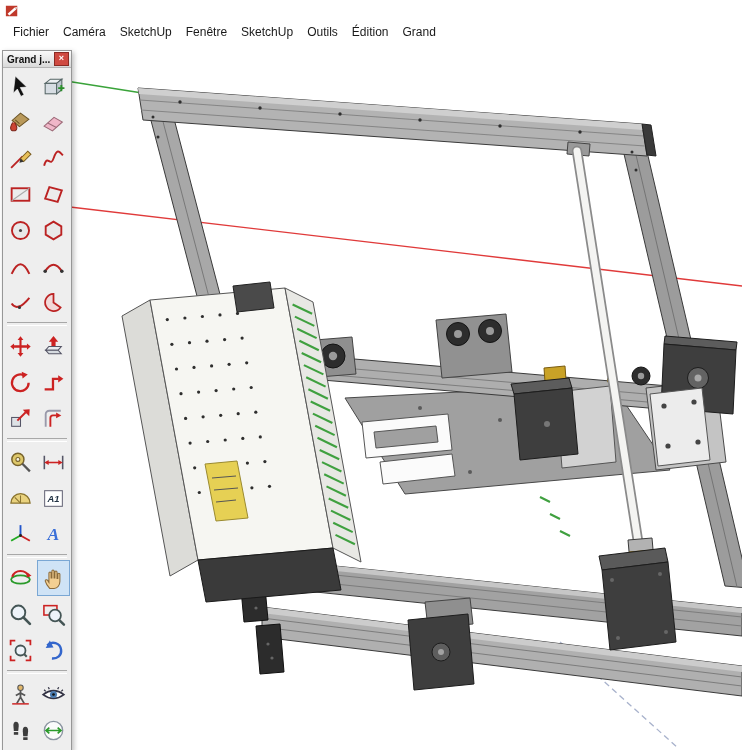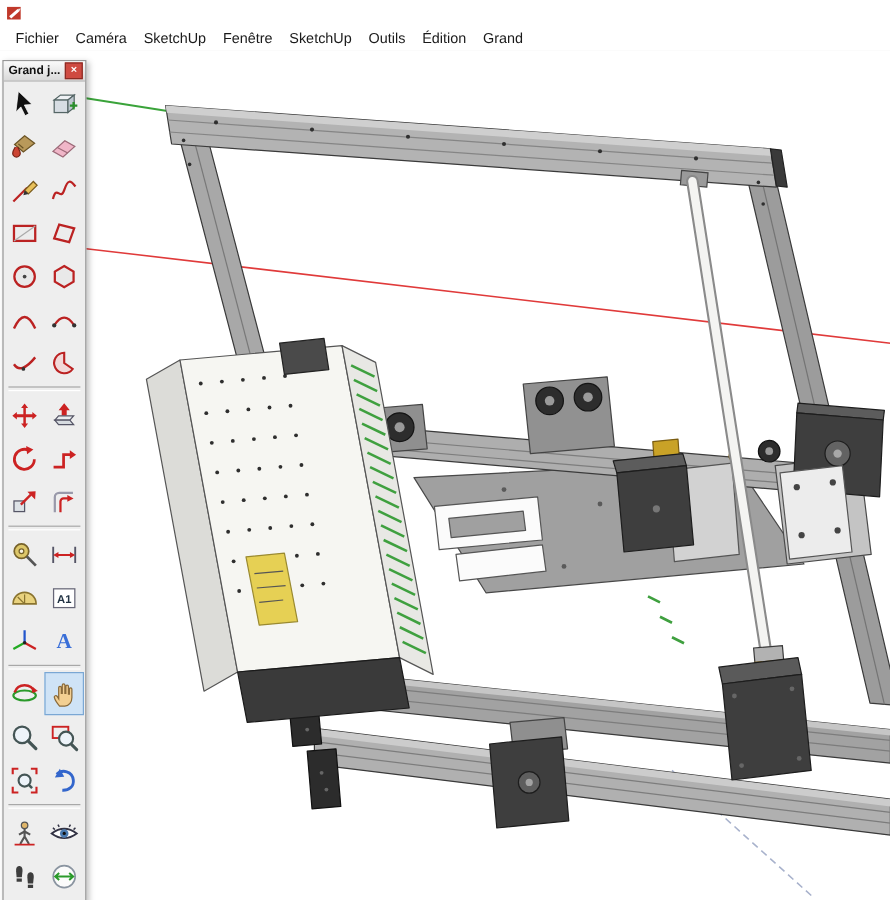--- a/index.html
+++ b/index.html
@@ -19,21 +19,21 @@
   svg.scene{display:block;}
 
   .palette{position:absolute;left:2px;top:50px;width:68px;height:700px;background:#eee;
     border:1px solid #979797;box-shadow:2px 2px 5px rgba(0,0,0,.25);overflow:hidden;}
   .pal-header{height:16px;background:linear-gradient(#fafafa,#d9d9d9);border-bottom:1px solid #b5b5b5;
     display:flex;align-items:center;padding:0 2px 0 4px;}
   .pal-title{flex:1;font-size:10px;font-weight:bold;color:#111;white-space:nowrap;overflow:hidden;}
   .pal-close{width:13px;height:12px;background:var(--close-button-red,#cf4a41);border:1px solid #8a2b24;
     color:#fff;font-size:9px;line-height:10px;text-align:center;font-weight:bold;cursor:default;}
   .grid{display:grid;grid-template-columns:33px 33px;justify-content:center;}
-  .tool{height:36px;display:flex;align-items:center;justify-content:center;}
+  .tool{height:36px;display:flex;align-items:center;justify-content:center;font-style:italic;}
   .tool.selected{background:var(--selected-tool-bg,#cfe3f6);outline:1px solid #7aa7d4;outline-offset:-1px;}
   .ticon{width:25px;height:25px;display:block;}
   .sep{height:2px;border-top:1px solid #a8a8a8;border-bottom:1px solid #fff;margin:2px 4px;}
 
   .axis-red{stroke:var(--axis-red,#e03a3a);stroke-width:1.3;fill:none;}
   .axis-green{stroke:var(--axis-green,#3aa33a);stroke-width:1.7;fill:none;}
   .axis-blue-dashed{stroke:#a8b2cc;stroke-width:1.3;fill:none;stroke-dasharray:6 4;}
   .brass{fill:var(--brass,#c9a227);}
   .psu-label{fill:var(--psu-label-yellow,#e6d054);}
 </style>

